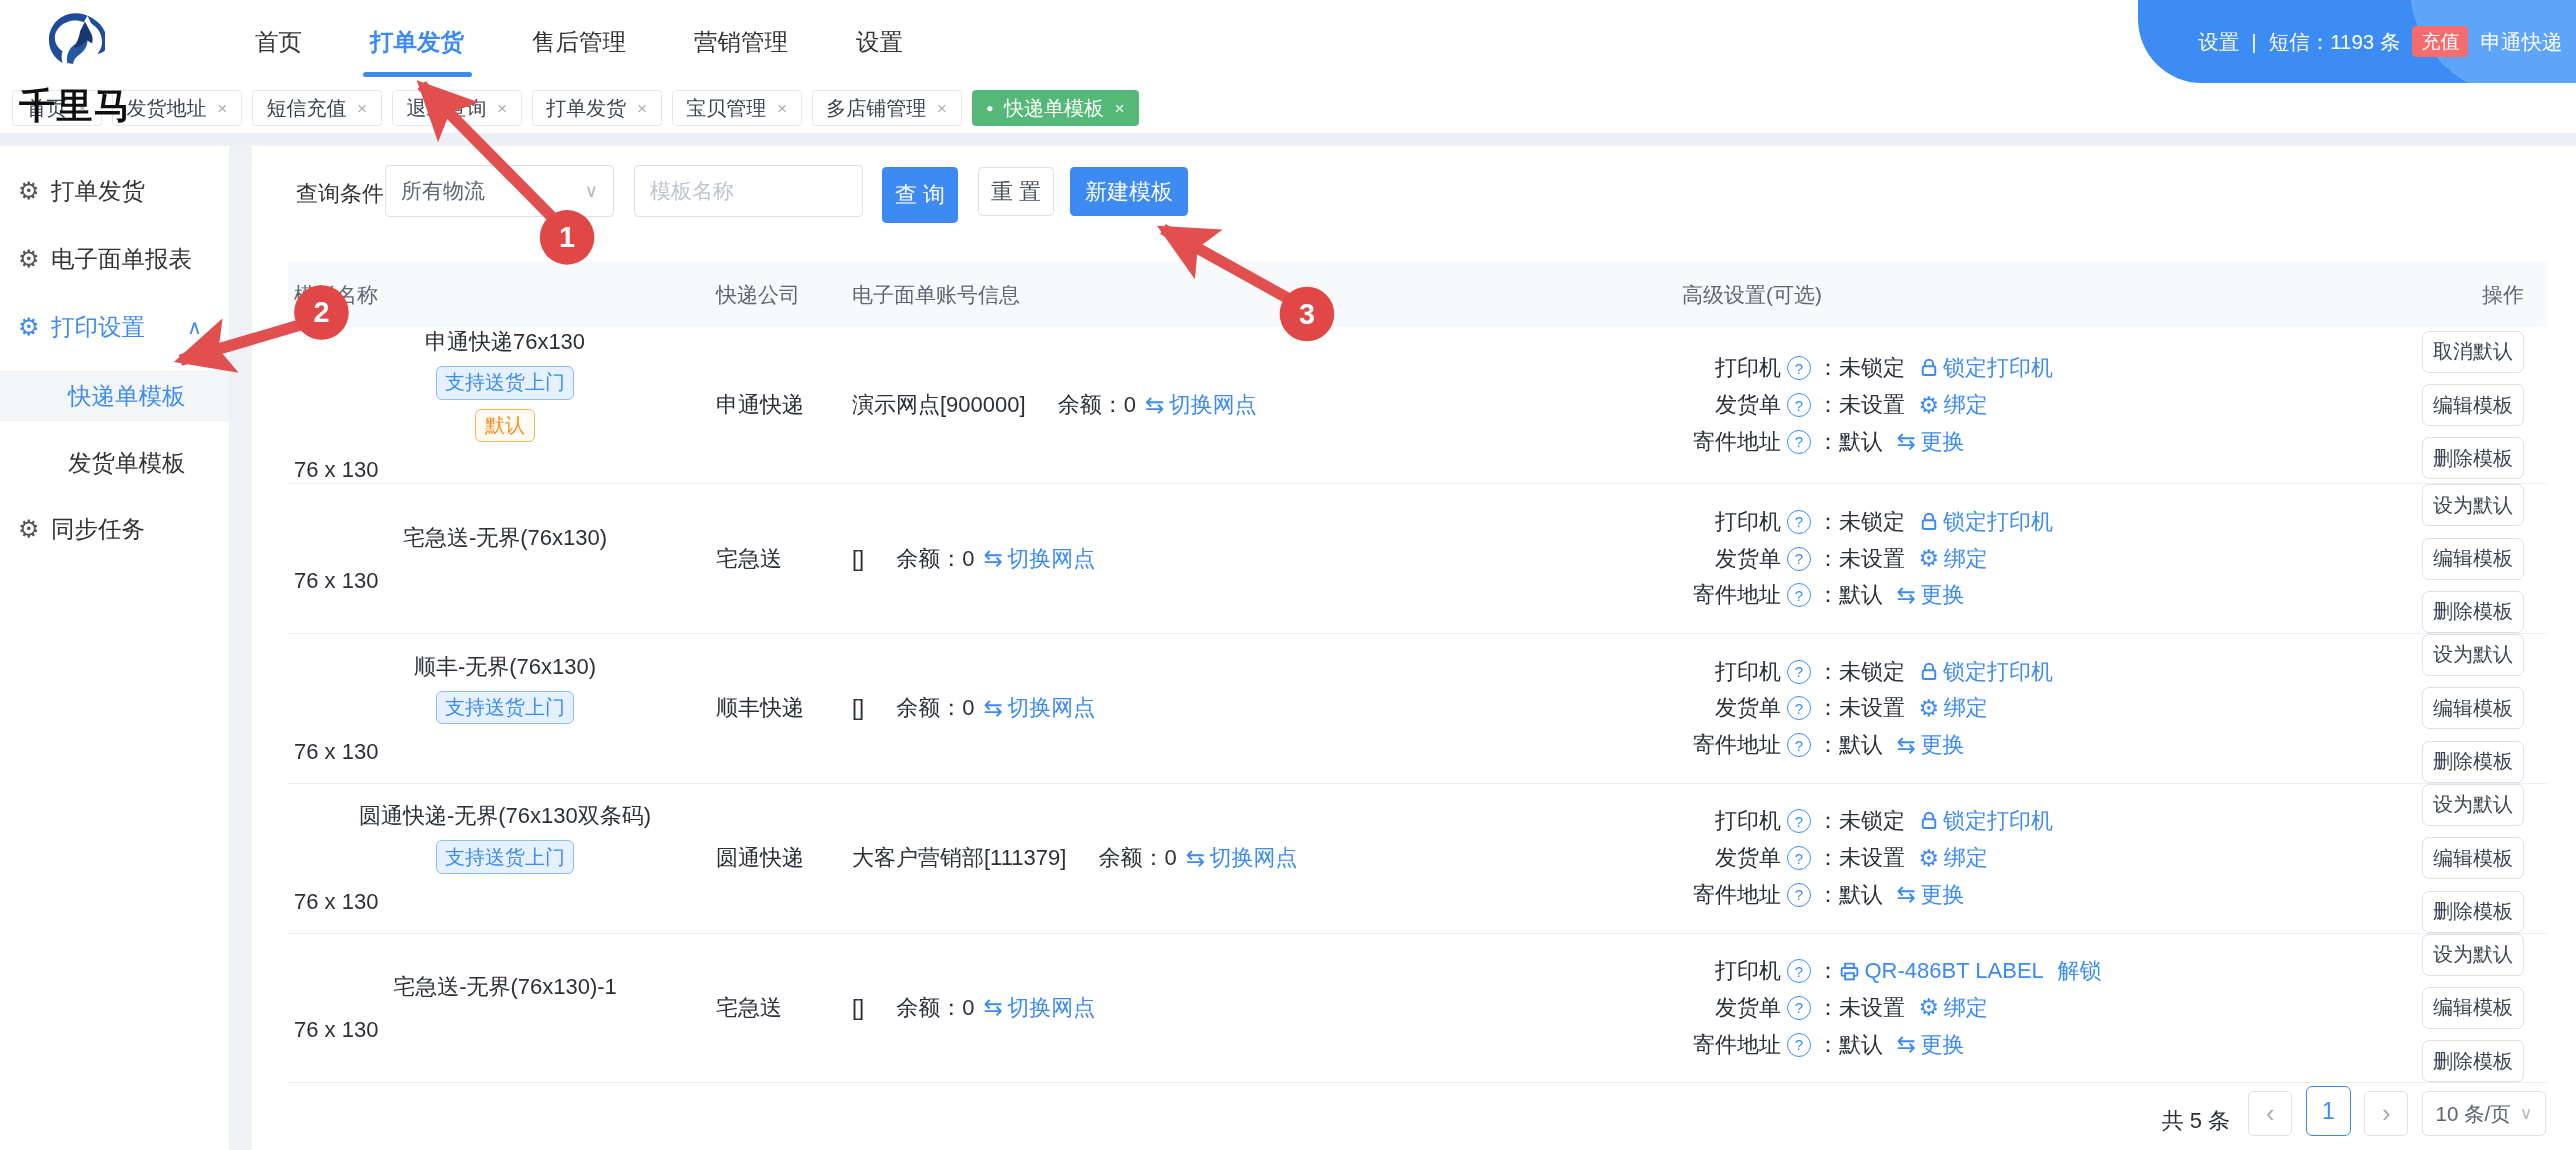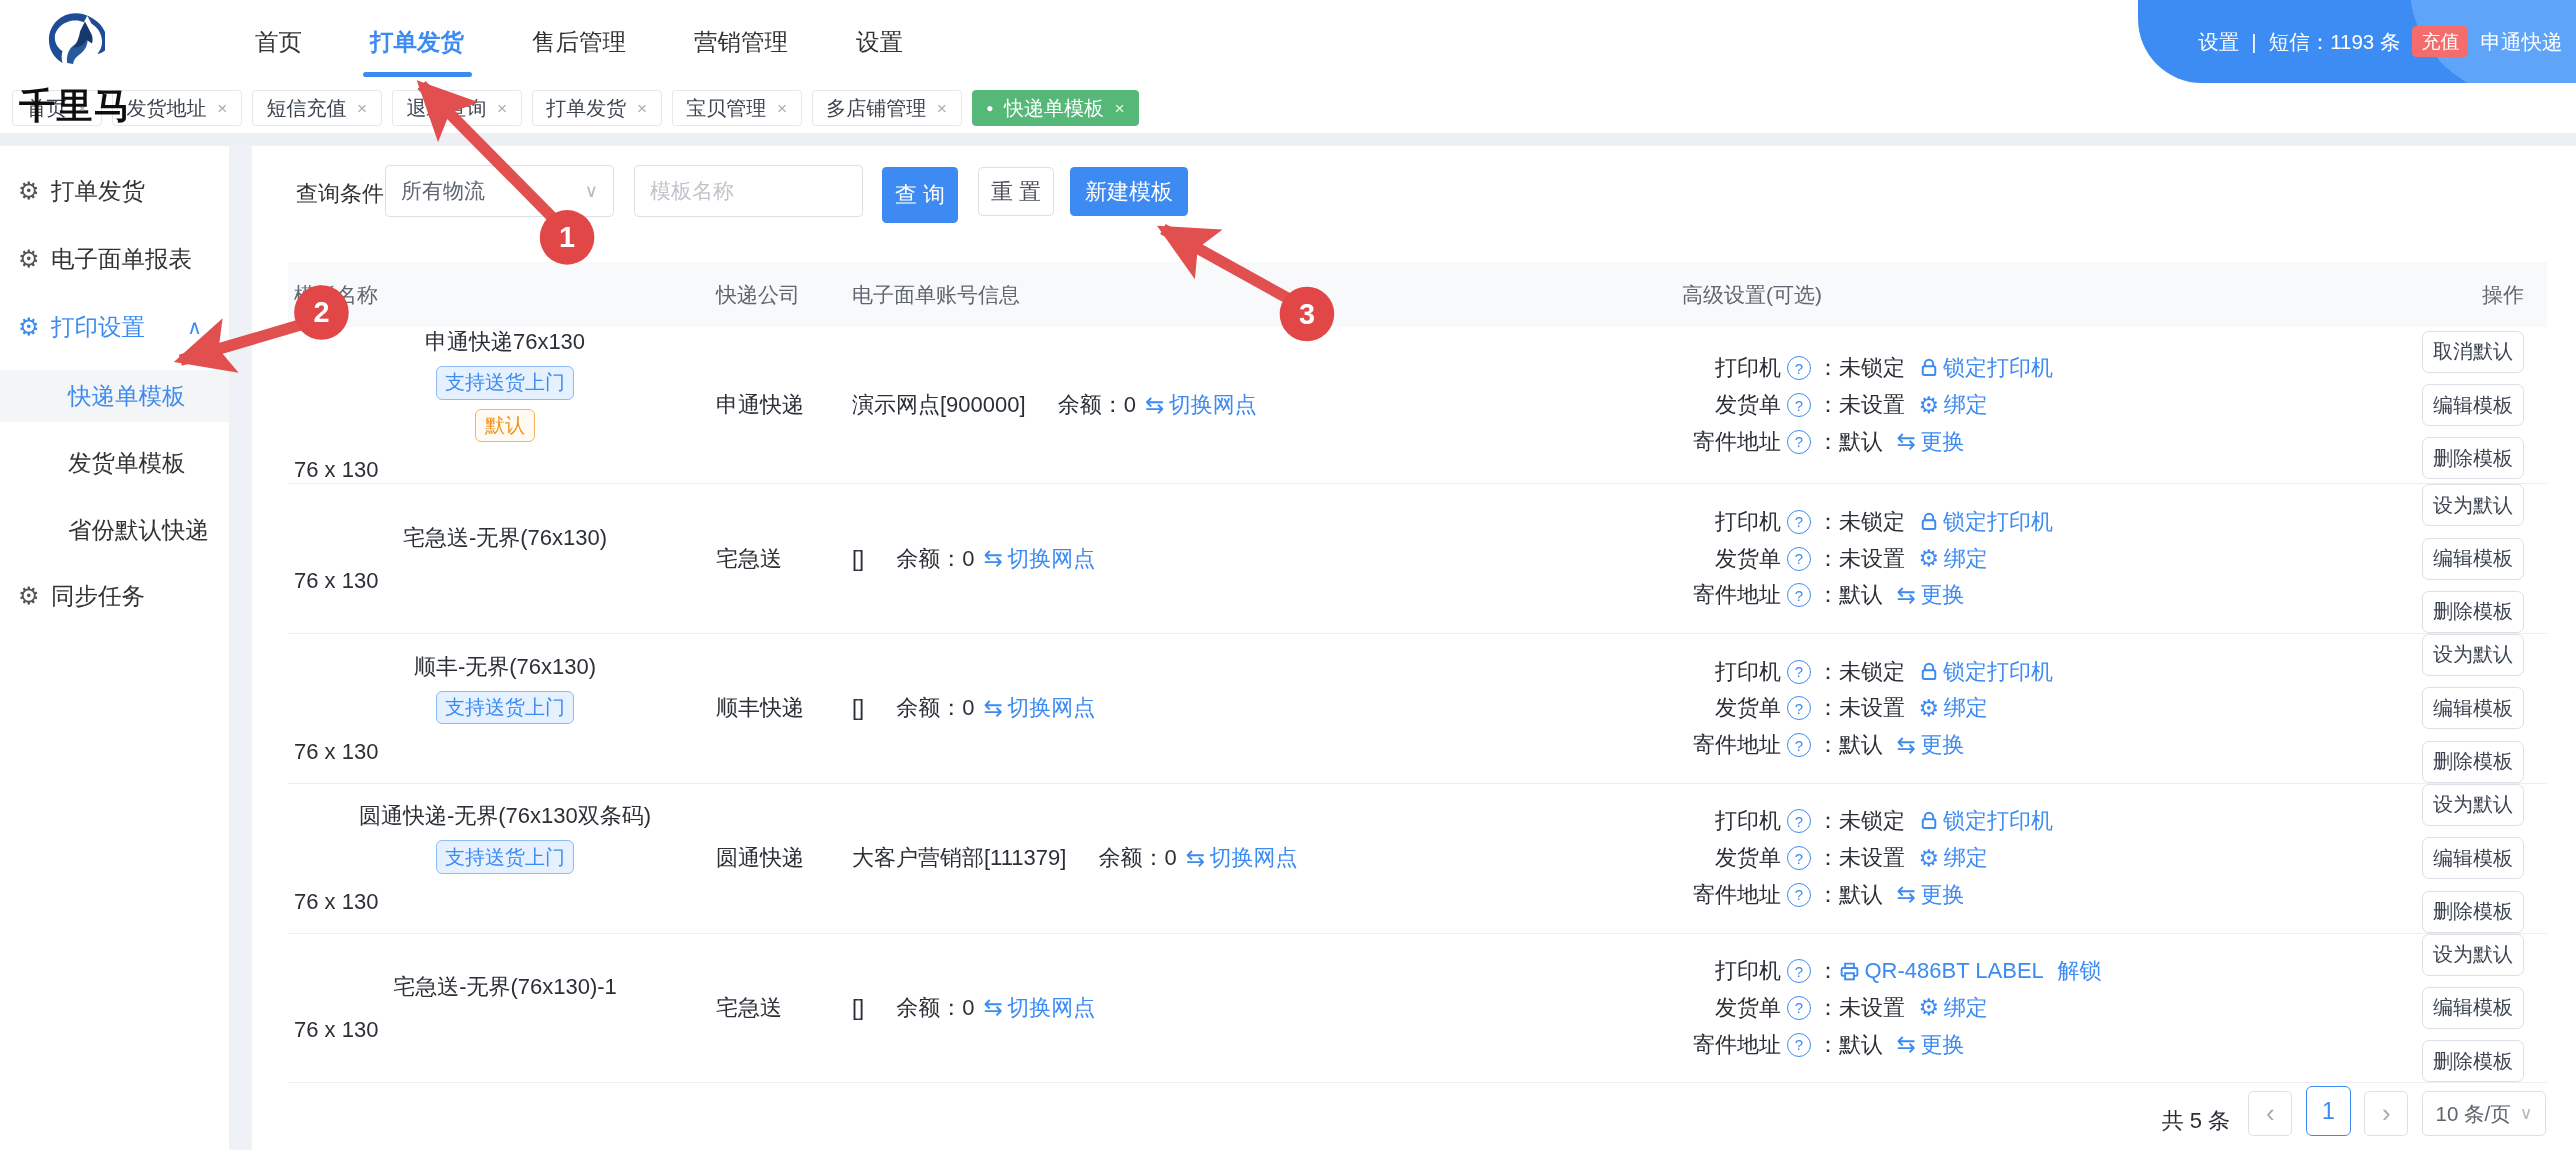--- a/index.html
+++ b/index.html
@@ -182,23 +182,20 @@
       <span class="gear">⚙</span>
       <span>打印设置</span>
       <span class="chev">∧</span>
     </div>
     <div class="side-sub active">
       <span>快递单模板</span>
     </div>
     <div class="side-sub">
       <span>发货单模板</span>
     </div>
-    <div class="side-sub">
-      <span>省份默认快递</span>
-    </div>
     <div class="side-item">
       <span class="gear">⚙</span>
       <span>同步任务</span>
     </div>
   </div>
   <div class="gutter"></div>
   <div class="content"></div>
 
   <div class="q-label">查询条件：</div>
   <div class="q-select">

